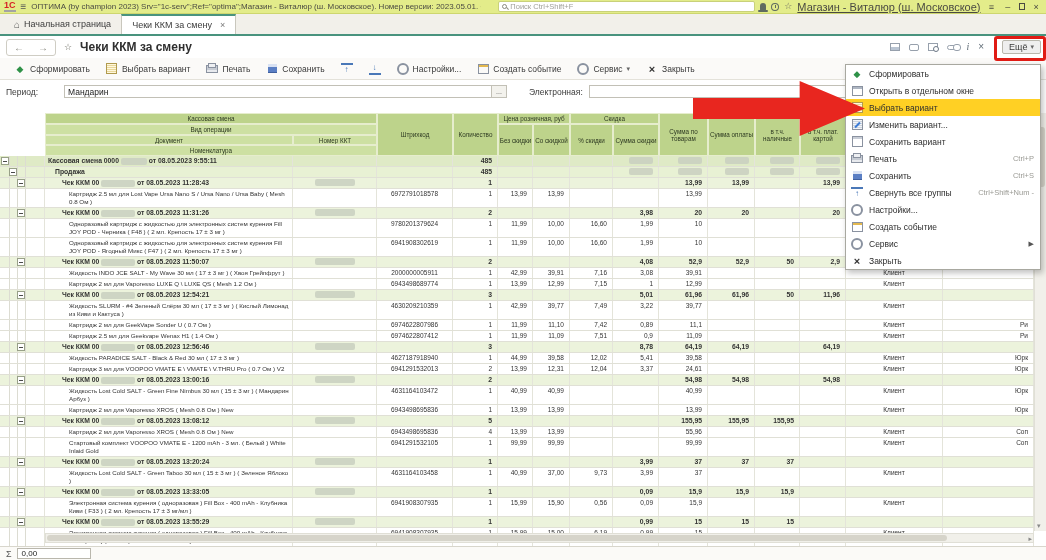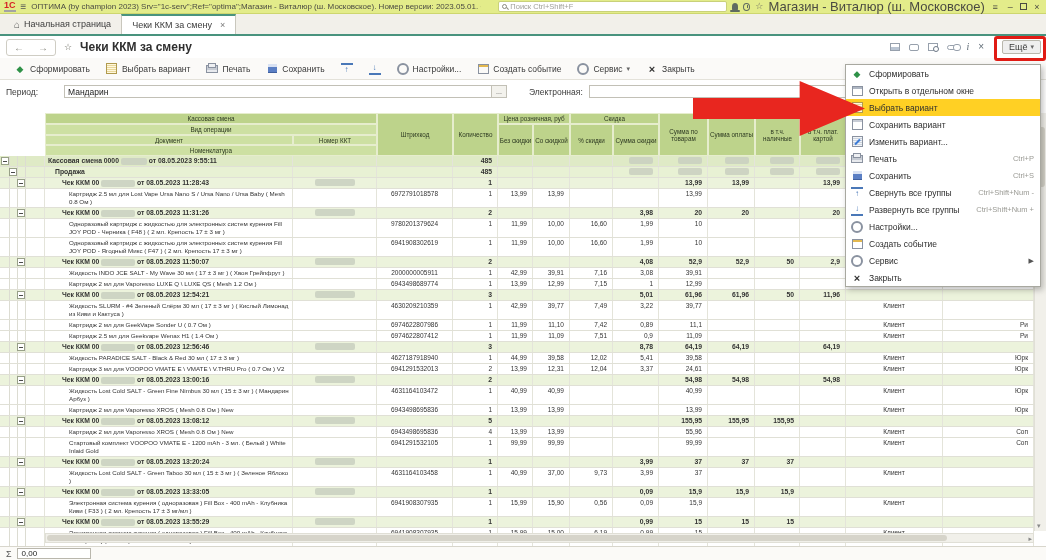--- a/index.html
+++ b/index.html
@@ -14,21 +14,21 @@
   .wtitle { white-space:nowrap; overflow:hidden; max-width:450px; }
   .searchbox { width:266px; height:11px; background:#fff; border:1px solid #c9d17a; border-radius:2px; display:flex; align-items:center; gap:3px; padding:0 3px; color:#a0a09a; font-size:7.5px; margin-left:12px; }
   .loupe { width:5px; height:5px; border:1px solid #8b8b80; border-radius:50%; position:relative; flex:0 0 5px;}
   .loupe::after { content:""; position:absolute; width:3px; height:1px; background:#8b8b80; right:-3px; bottom:-1px; transform:rotate(45deg); }
   .tb-ico { display:inline-block; position:relative; }
   .bell { width:7px; height:7px; background:#5f6b60; border-radius:50% 50% 10% 10%; }
   .bell::after { content:""; position:absolute; left:-2px; right:-2px; bottom:-2px; height:2px; background:#5f6b60; border-radius:1px; }
   .clock { width:8px; height:8px; border:1px solid #5f6b60; border-radius:50%; }
   .clock::after { content:""; position:absolute; left:3px; top:1px; width:1px; height:3px; background:#5f6b60; }
   .star { color:#6b6b60; font-size:9px; line-height:9px; }
-  .usertext { font-size:13px; white-space:nowrap; }
+  .usertext { font-size:11px; white-space:nowrap;text-decoration:underline; }
   .winbtn { font-size:9px; color:#4a4a42; width:12px; text-align:center; line-height:10px; }
   .maxbox { width:7px; height:7px; border:1px solid #4a4a42; display:inline-block; }
 
   
   .tabbar { height:22px; background:#f2f0ea; display:flex; align-items:flex-end; padding-left:4px; border-bottom:2px solid #49937e; }
   .tab { height:20px; display:flex; align-items:center; gap:4px; padding:0 10px; font-size:9px; color:#3c3c3c; }
   .tab.active { background:#fff; border:1px solid #c9c7bd; border-bottom:none; border-top:2px solid #49937e; }
   .tab .home { font-size:10px; color:#555; }
   .tab .closex { color:#777; font-size:9px; margin-left:4px; }
 
@@ -886,48 +886,43 @@
       </div>
       <div class="menu-item">
         <span class="mi i-window"></span>
         <span>Открыть в отдельном окне</span>
       </div>
       <div class="menu-item hl">
         <span class="mi i-variant"></span>
         <span>Выбрать вариант</span>
       </div>
       <div class="menu-item">
+        <span class="mi i-edit"></span>
+        <span>Изменить вариант...</span>
+      </div>
+      <div class="menu-item">
         <span class="mi i-floppy-o"></span>
         <span>Сохранить вариант</span>
-      </div>
-      <div class="menu-item">
-        <span class="mi i-edit"></span>
-        <span>Изменить вариант...</span>
       </div>
       <div class="menu-item">
         <span class="mi i-printer"></span>
         <span>Печать</span>
         <span class="sc">Ctrl+P</span>
       </div>
       <div class="menu-item">
         <span class="mi i-floppy"></span>
         <span>Сохранить</span>
         <span class="sc">Ctrl+S</span>
       </div>
       <div class="menu-item">
         <span class="mi i-collapse"></span>
         <span>Свернуть все группы</span>
         <span class="sc">Ctrl+Shift+Num -</span>
       </div>
       <div class="menu-item">
-        <span class="mi i-expand"></span>
-        <span>Развернуть все группы</span>
-        <span class="sc">Ctrl+Shift+Num +</span>
-      </div>
-      <div class="menu-item">
         <span class="mi i-gear"></span>
         <span>Настройки...</span>
       </div>
       <div class="menu-item">
         <span class="mi i-event"></span>
         <span>Создать событие</span>
       </div>
       <div class="menu-item">
         <span class="mi i-gear"></span>
         <span>Сервис</span>

